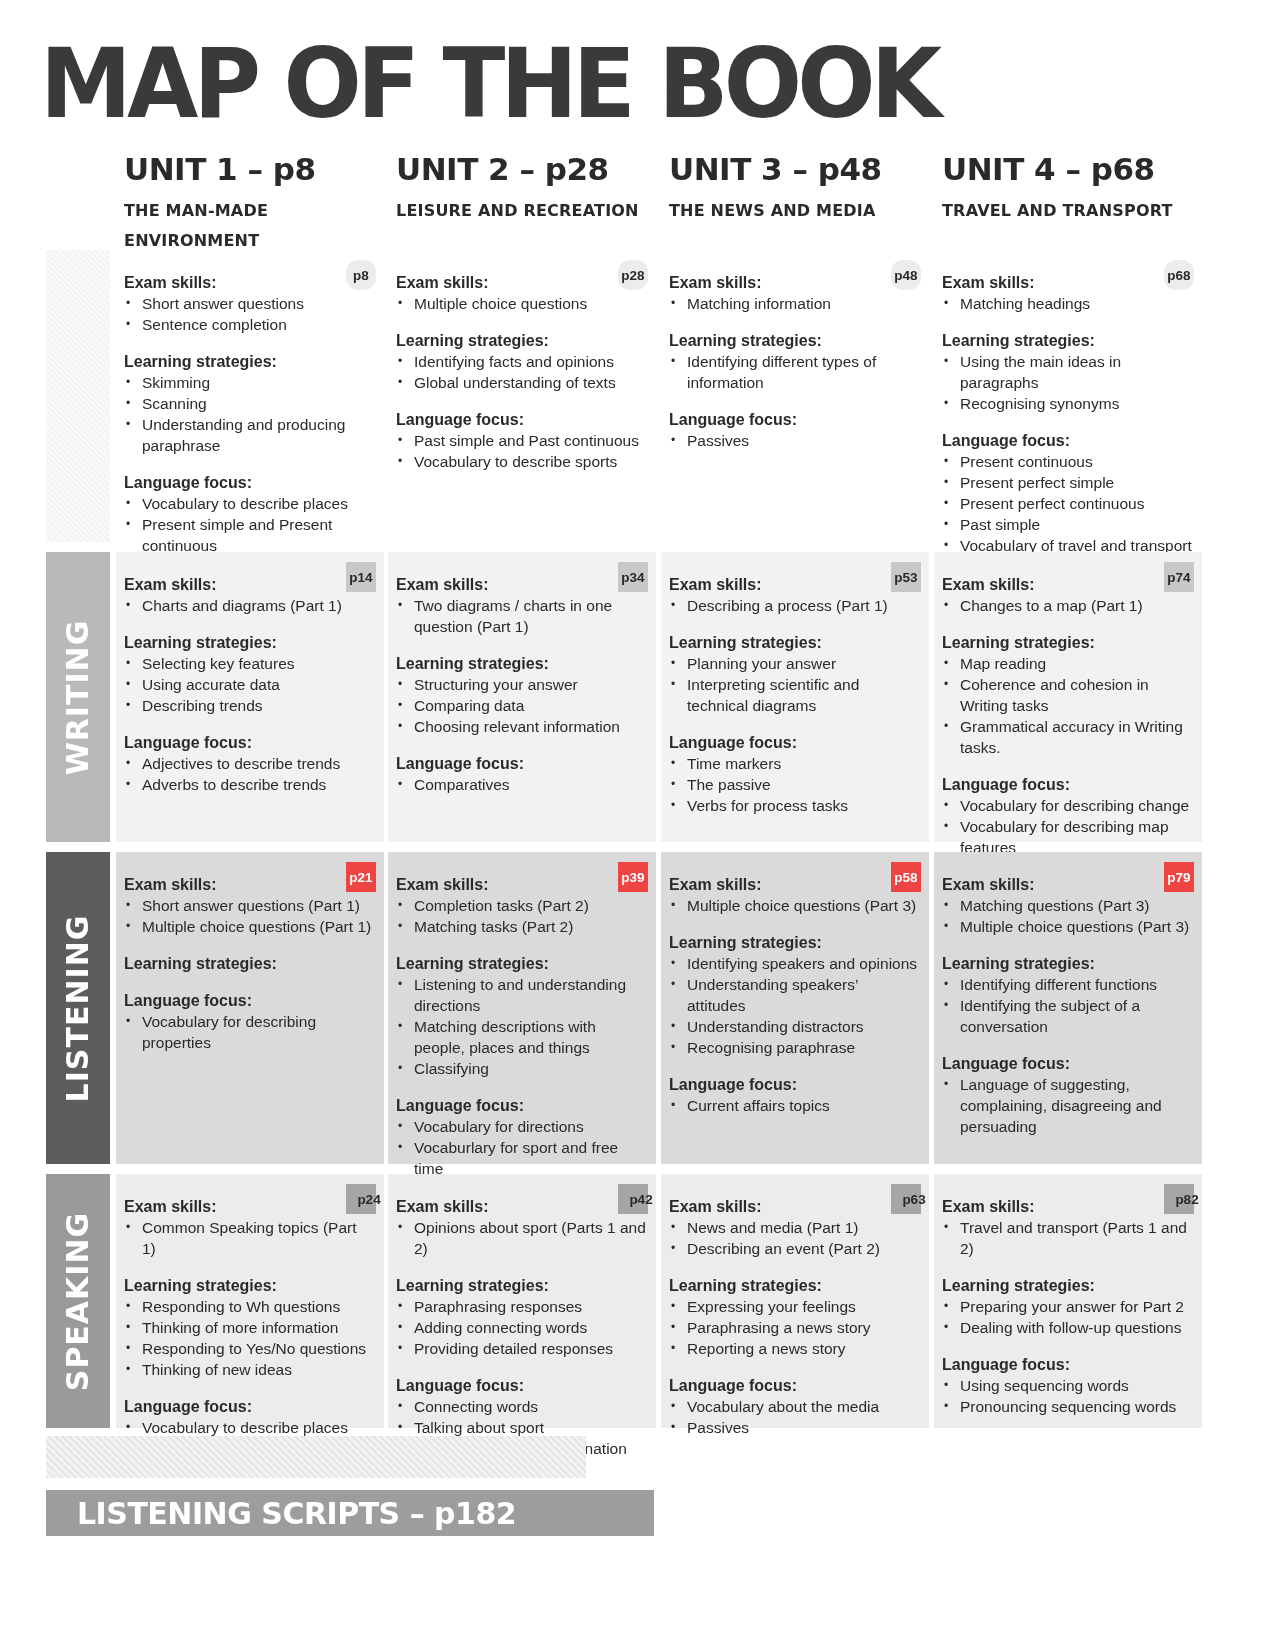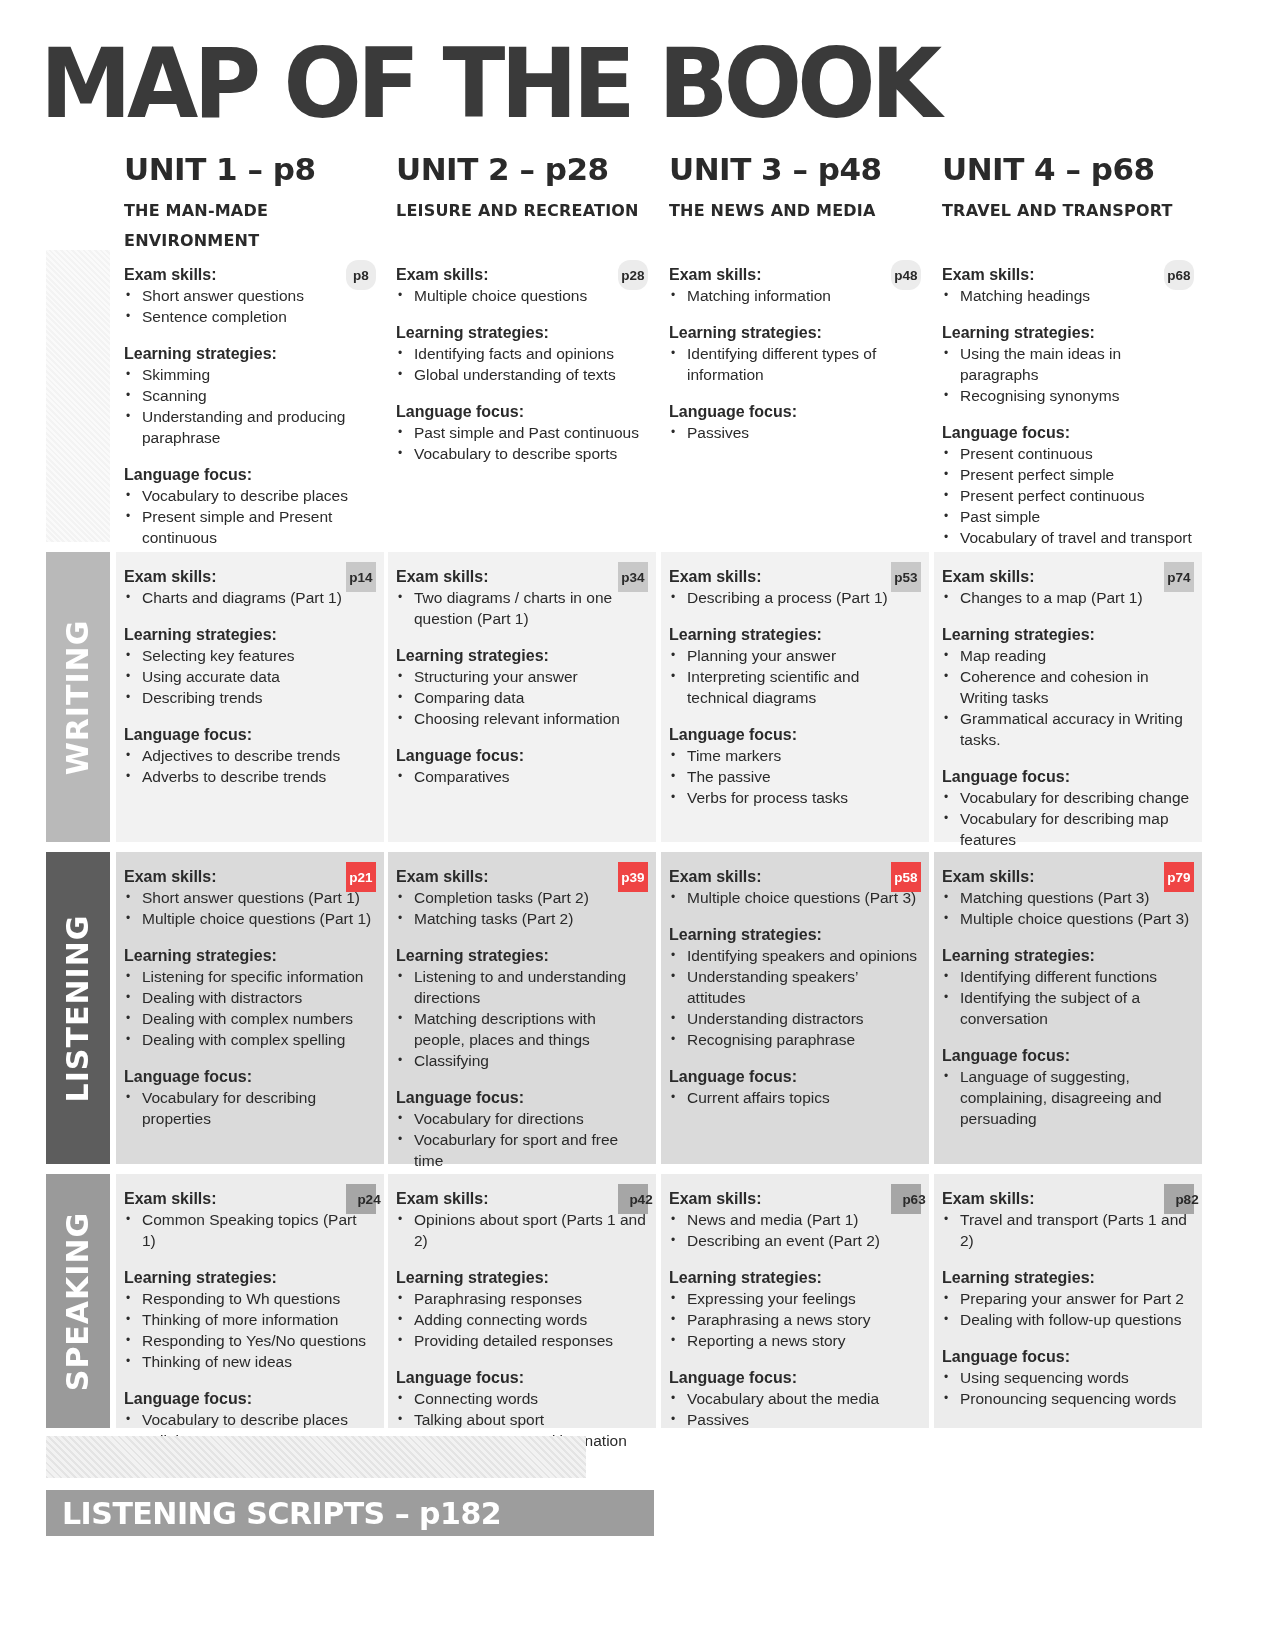--- a/index.html
+++ b/index.html
@@ -36,21 +36,21 @@
   .cell {
     position: absolute; top: 0; bottom: 0; width: 268px;
     padding: 10px 10px 0 8px; font-size: 15.5px; line-height: 21px;
   }
   .cell .page-tag {
     position: absolute; right: 8px; top: 10px; width: 30px; height: 30px;
     font-weight: bold; font-size: 13.5px; display: flex; align-items: center; justify-content: center;
     color: #2a2a2a;
   }
   .cell .sec-head { font-weight: bold; font-size: 16px; margin-top: 16px; }
-  .cell .sec-head.first { margin-top: 4px; }
+  .cell .sec-head.first { margin-top: 12px; }
   .cell ul { list-style: none; }
   .cell li { position: relative; padding-left: 18px; }
   .cell li::before { content: "\2022"; position: absolute; left: 2px; top: 0; font-size: 12px; }
 
   
   .row-reading .side-label { background: repeating-linear-gradient(45deg,#f3f3f3 0 2px,#fafafa 2px 4px); }
   .row-reading .cell { background: #ffffff; }
   .row-reading .page-tag { background: #ececec; border-radius: 12px; }
 
   .row-writing .side-label { background: #b9b9b9; }
@@ -62,21 +62,21 @@
   .row-listening .page-tag { background: #ef4444; color: #ffffff; }
 
   .row-speaking .side-label { background: #9a9a9a; }
   .row-speaking .cell { background: #ececec; }
   .row-speaking .page-tag { background: #a6a6a6; padding-left: 16px; }
 
   .deco-strip { position: absolute; left: 46px; top: 1436px; width: 540px; height: 42px;
     background: repeating-linear-gradient(45deg,#e4e4e4 0 2px,#f2f2f2 2px 5px); }
   .footer-bar {
     position: absolute; left: 46px; top: 1490px; width: 608px; height: 46px;
-    background: #9d9d9d; display: flex; align-items: center; padding-left: 16px;
+    background: #9d9d9d; display: flex; align-items: center; padding-left: 31px;
   }
   .footer-bar span { font-family: "DejaVu Sans", sans-serif; font-weight: bold; font-size: 30px; color: #ffffff; letter-spacing: -0.5px; }
 </style>
 </head>
 <body>
 
 <h1 class="page-title">MAP OF THE BOOK</h1>
 
 <div class="unit-header" style="left:124px">
   <div class="unit-title">UNIT 1 – p8</div>
@@ -252,26 +252,20 @@
       <span>LISTENING</span>
     </div>
     <div class="cell" style="left: 70px;">
       <div class="page-tag">p21</div>
       <div class="sec-head first">Exam skills:</div>
       <ul>
         <li>Short answer questions (Part 1)</li>
         <li>Multiple choice questions (Part 1)</li>
       </ul>
       <div class="sec-head">Learning strategies:</div>
-      <ul>
-        <li>Listening for specific information</li>
-        <li>Dealing with distractors</li>
-        <li>Dealing with complex numbers</li>
-        <li>Dealing with complex spelling</li>
-      </ul>
       <div class="sec-head">Language focus:</div>
       <ul>
         <li>Vocabulary for describing properties</li>
       </ul>
     </div>
     <div class="cell" style="left: 342px;">
       <div class="page-tag">p39</div>
       <div class="sec-head first">Exam skills:</div>
       <ul>
         <li>Completion tasks (Part 2)</li>

